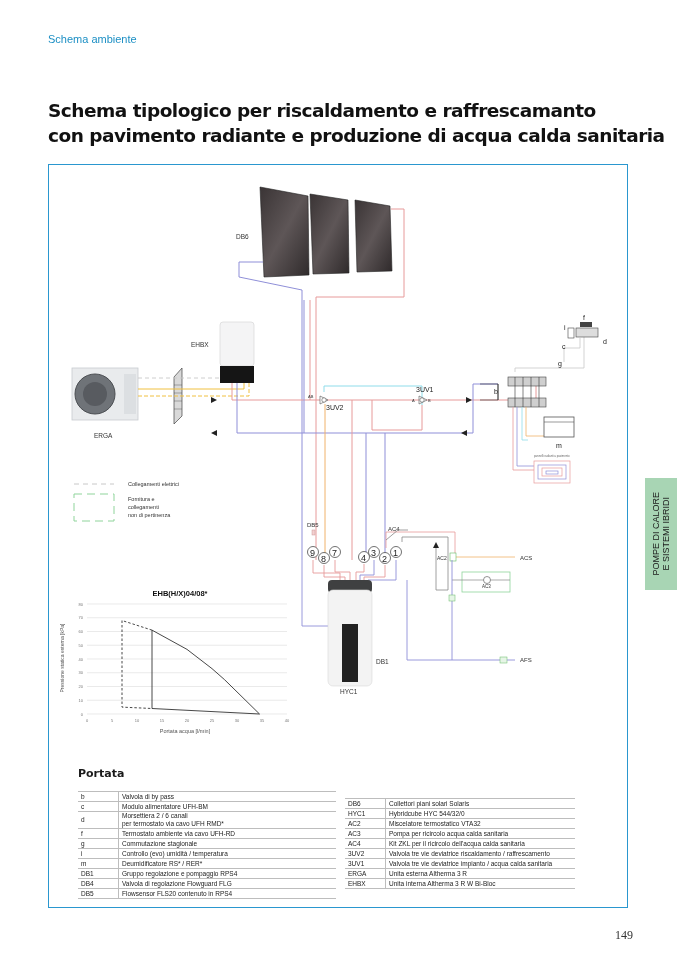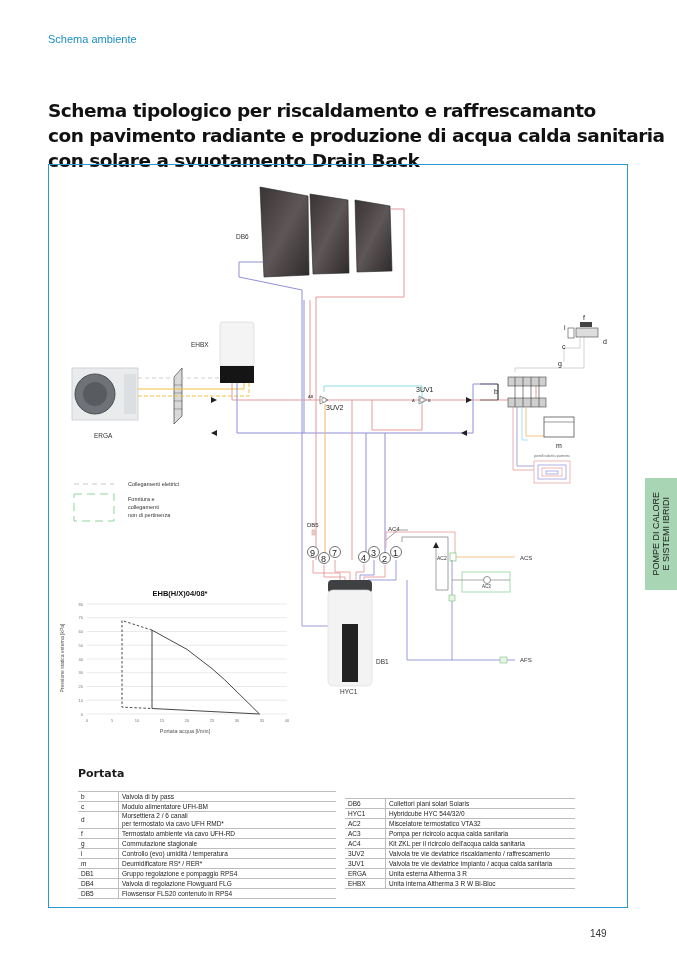--- a/index.html
+++ b/index.html
@@ -4,39 +4,38 @@
 <style>
   html, body { margin:0; padding:0; background:#ffffff; }
   body { width:677px; height:958px; position:relative; overflow:hidden; font-family:"DejaVu Sans", "Liberation Sans", sans-serif; color:#1a1a1a; }
   .section-label { position:absolute; left:48px; top:33px; font-size:11px; color:#1c8fc4; font-family:"Liberation Sans", sans-serif; }
   .page-title { position:absolute; left:48px; top:64px; width:590px; font-size:18.5px; line-height:25px; font-weight:bold; color:#111; font-family:"DejaVu Sans", sans-serif; letter-spacing:-0.5px;margin-top:34px; }
   .page-title div { white-space:nowrap; }
   .frame { position:absolute; left:48px; top:164px; width:580px; height:744px; border:1.5px solid #2a97cf; box-sizing:border-box; }
   .side-tab { position:absolute; left:645px; top:478px; width:32px; height:112px; background:#a8d5b4; }
   .side-tab-text { position:absolute; left:645px; top:478px; width:32px; height:112px; display:flex; align-items:center; justify-content:center; }
   .side-tab-text span { writing-mode:vertical-rl; transform:rotate(180deg); font-size:9px; line-height:10px; text-align:center; color:#1a1a1a; font-family:"Liberation Sans", sans-serif; white-space:pre; }
-  .page-number { position:absolute; left:590px; top:928px; font-size:10px; color:#333; font-family:Liberation Sans, sans-serif; }
+  .page-number { position:absolute; left:615px; top:928px; font-size:12px; color:#333; font-family:Liberation Serif, serif; }
   svg text { font-family:"Liberation Sans", sans-serif; }
   .legend-title { position:absolute; left:78px; top:767px; font-size:11px; font-weight:bold; font-family:"DejaVu Sans", sans-serif; }
   table.leg { position:absolute; border-collapse:collapse; font-size:6.5px; font-family:"Liberation Sans", sans-serif; color:#222; }
   table.leg td { border-bottom:0.6px solid #bdbdbd; padding:0 3px; height:9px; line-height:8px; vertical-align:middle; }
   table.leg tr:first-child td { border-top:0.6px solid #bdbdbd; }
   table.leg td.code { width:34px; border-right:0.6px solid #bdbdbd; }
   .tleft { left:78px; top:791px; width:258px; }
   .tright { left:345px; top:798px; width:230px; }
 </style>
 </head>
 <body>
 
 <div class="section-label">Schema ambiente</div>
 
 <div class="page-title">
   <div>Schema tipologico per riscaldamento e raffrescamanto</div>
   <div>con pavimento radiante e produzione di acqua calda sanitaria</div>
-  <div>con solare a svuotamento Drain Back</div>
 </div>
 
 <div class="frame"></div>
 
 <svg style="position:absolute;left:0;top:0" width="677" height="958" viewBox="0 0 677 958">
 
   <g>
     <defs>
       <linearGradient id="pan" x1="0" y1="0" x2="1" y2="1">
         <stop offset="0" stop-color="#3a3435"></stop>

